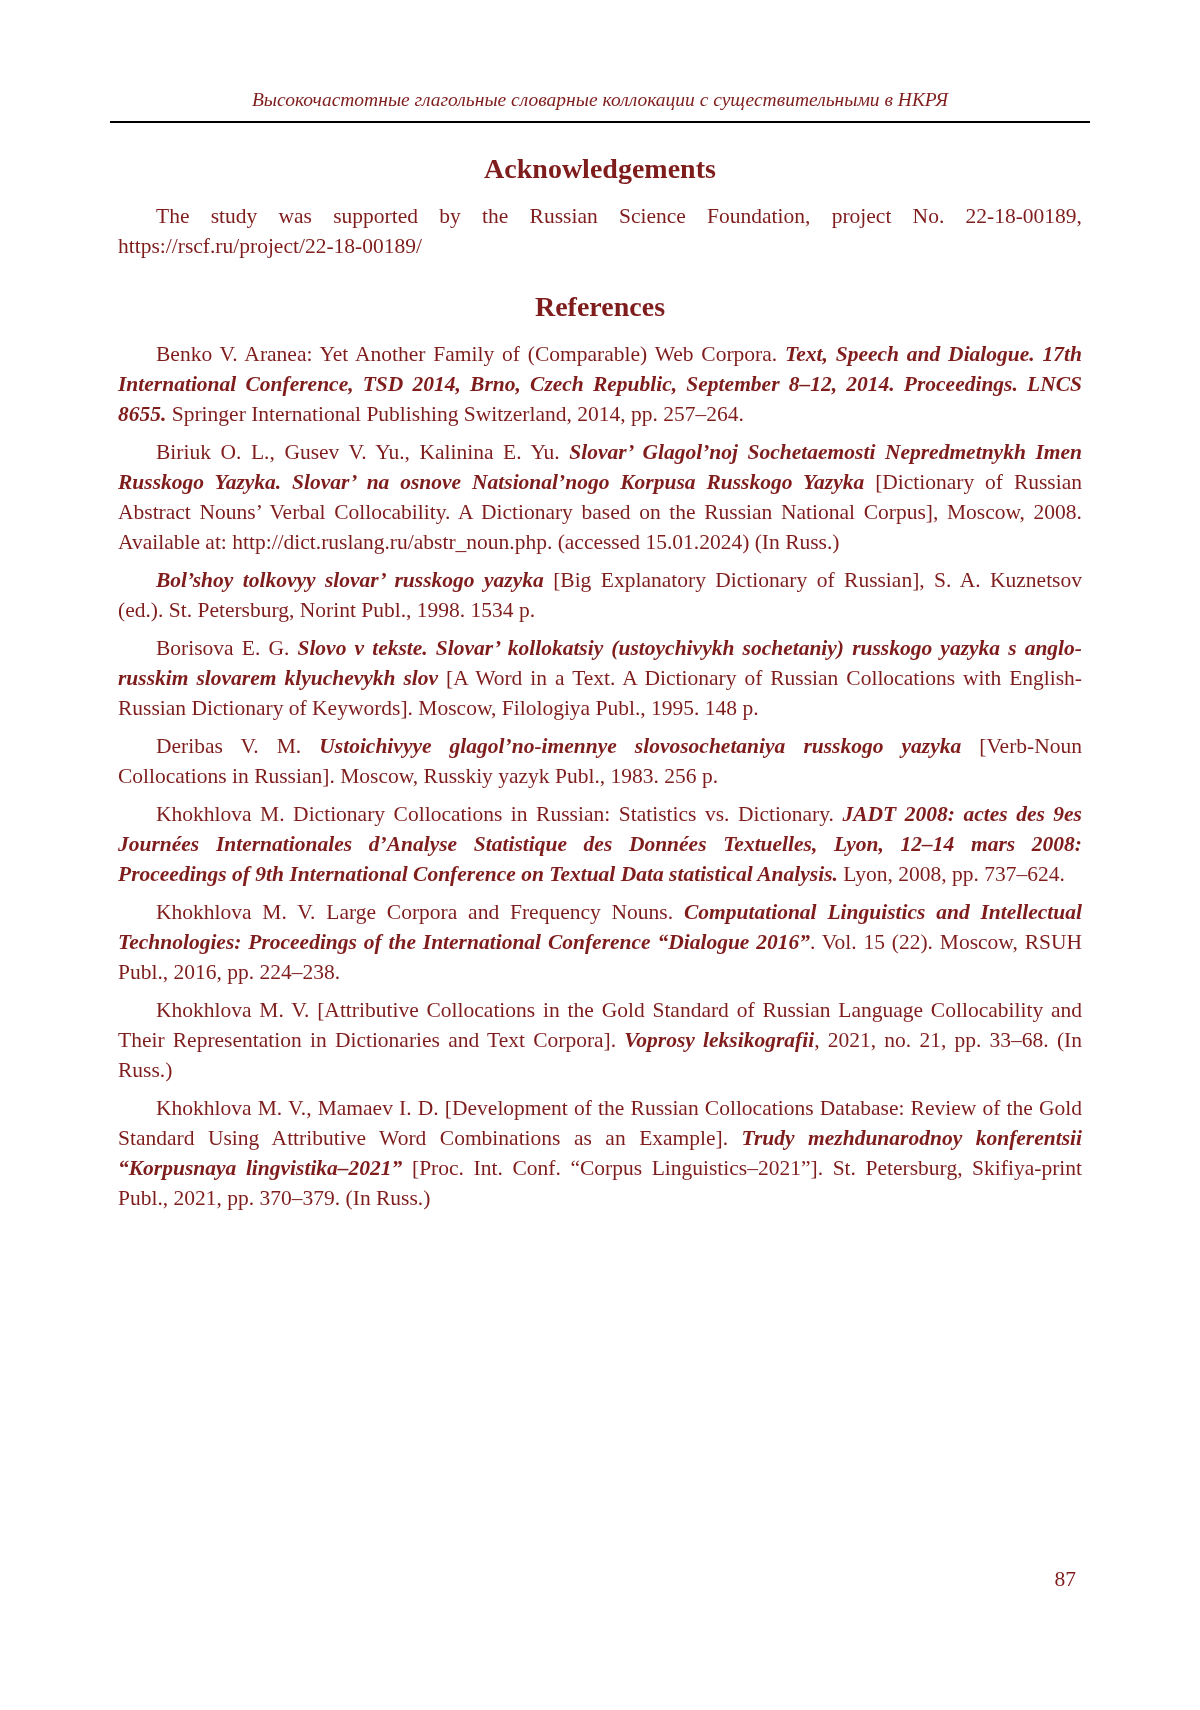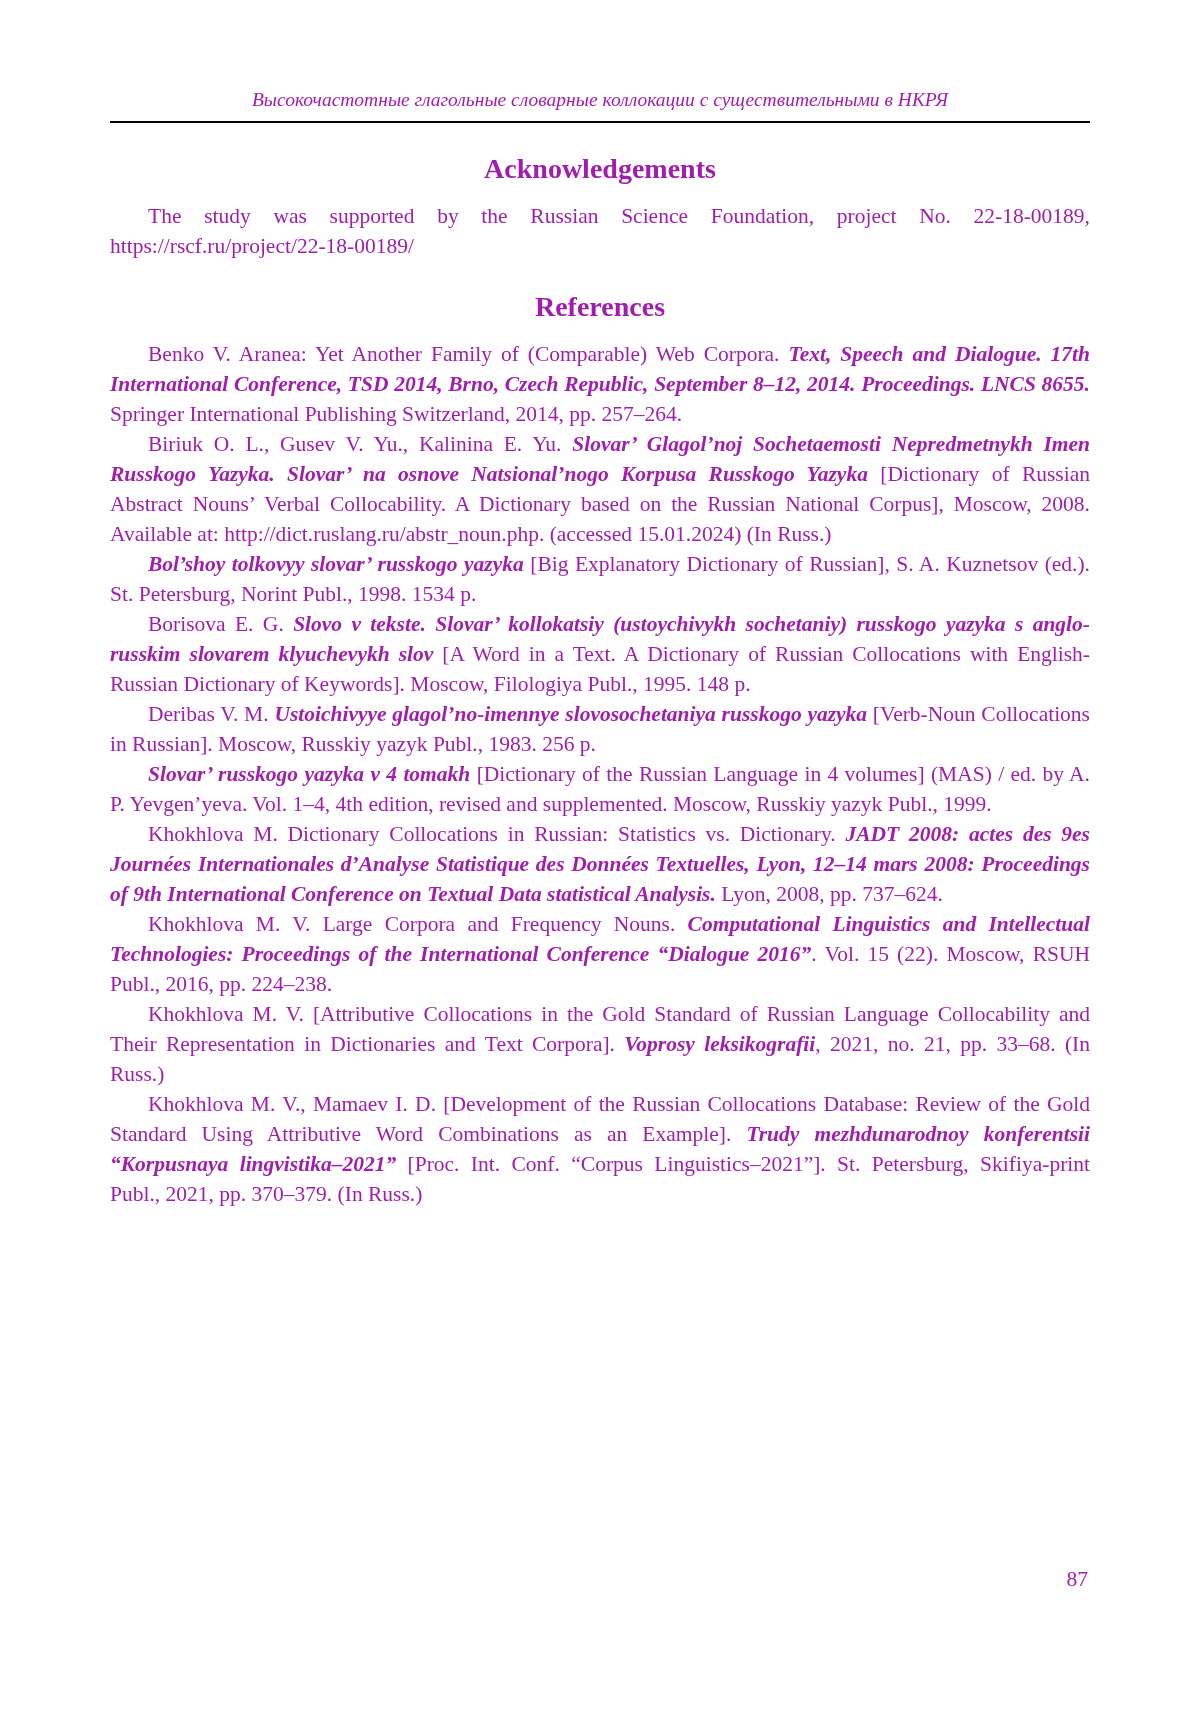--- a/index.html
+++ b/index.html
@@ -5,21 +5,21 @@
   html, body { margin: 0; padding: 0; background: #e8e8e8; }
   .page {
     position: relative;
     width: 1200px;
     height: 1710px;
     margin: 0 auto;
     background: #ffffff;
     box-sizing: border-box;
     padding: 88px 110px 0 110px;
     font-family: "Liberation Serif", serif;
-    color: #a21caf;
+    color: #7f1d1d;
   }
   .running-head {
     font-style: italic;
     font-size: 19.5px;
     line-height: 24px;
     text-align: center;
     padding-bottom: 9px;
   }
   .head-rule {
     border: none;
@@ -30,26 +30,26 @@
     font-size: 28px;
     font-weight: bold;
     text-align: center;
     margin: 30px 0 16px 0;
   }
   .body-par, .ref-entry {
     font-size: 21.5px;
     line-height: 30px;
     text-align: justify;
     text-indent: 38px;
-    margin: 0;
+    margin: 8px;
   }
   .ref-entry em { font-style: italic; font-weight: bold; }
   .page-number {
     position: absolute;
-    right: 112px;
+    right: 124px;
     bottom: 118px;
     font-size: 21.5px;
   }
 </style>
 </head>
 <body>
 
 <div class="page">
 
   <div class="running-head">Высокочастотные глагольные словарные коллокации с существительными в НКРЯ</div>
@@ -60,21 +60,20 @@
   <p class="body-par">The study was supported by the Russian Science Foundation, project No. 22-18-00189, https://rscf.ru/project/22-18-00189/</p>
 
   <h2 class="section-heading">References</h2>
 
   <div id="refs-list">
       <p class="ref-entry"><span>Benko V. Aranea: Yet Another Family of (Comparable) Web Corpora. </span><em>Text, Speech and Dialogue. 17th International Conference, TSD 2014, Brno, Czech Republic, September 8–12, 2014. Proceedings. LNCS 8655.</em><span> Springer International Publishing Switzerland, 2014, pp. 257–264.</span></p>
       <p class="ref-entry"><span>Biriuk O. L., Gusev V. Yu., Kalinina E. Yu. </span><em>Slovar’ Glagol’noj Sochetaemosti Nepredmetnykh Imen Russkogo Yazyka. Slovar’ na osnove Natsional’nogo Korpusa Russkogo Yazyka</em><span> [Dictionary of Russian Abstract Nouns’ Verbal Collocability. A Dictionary based on the Russian National Corpus], Moscow, 2008. Available at: http://dict.ruslang.ru/abstr_noun.php. (accessed 15.01.2024) (In Russ.)</span></p>
       <p class="ref-entry"><em>Bol’shoy tolkovyy slovar’ russkogo yazyka</em><span> [Big Explanatory Dictionary of Russian], S. A. Kuznetsov (ed.). St. Petersburg, Norint Publ., 1998. 1534 p.</span></p>
       <p class="ref-entry"><span>Borisova E. G. </span><em>Slovo v tekste. Slovar’ kollokatsiy (ustoychivykh sochetaniy) russkogo yazyka s anglo-russkim slovarem klyuchevykh slov</em><span> [A Word in a Text. A Dictionary of Russian Collocations with English-Russian Dictionary of Keywords]. Moscow, Filologiya Publ., 1995. 148 p.</span></p>
       <p class="ref-entry"><span>Deribas V. M. </span><em>Ustoichivyye glagol’no-imennye slovosochetaniya russkogo yazyka</em><span> [Verb-Noun Collocations in Russian]. Moscow, Russkiy yazyk Publ., 1983. 256 p.</span></p>
-      <p class="ref-entry"><em>Slovar’ russkogo yazyka v 4 tomakh</em><span> [Dictionary of the Russian Language in 4 volumes] (MAS) / ed. by A. P. Yevgen’yeva. Vol. 1–4, 4th edition, revised and supplemented. Moscow, Russkiy yazyk Publ., 1999.</span></p>
       <p class="ref-entry"><span>Khokhlova M. Dictionary Collocations in Russian: Statistics vs. Dictionary. </span><em>JADT 2008: actes des 9es Journées Internationales d’Analyse Statistique des Données Textuelles, Lyon, 12–14 mars 2008: Proceedings of 9th International Conference on Textual Data statistical Analysis.</em><span> Lyon, 2008, pp. 737–624.</span></p>
       <p class="ref-entry"><span>Khokhlova M. V. Large Corpora and Frequency Nouns. </span><em>Computational Linguistics and Intellectual Technologies: Proceedings of the International Conference “Dialogue 2016”</em><span>. Vol. 15 (22). Moscow, RSUH Publ., 2016, pp. 224–238.</span></p>
       <p class="ref-entry"><span>Khokhlova M. V. [Attributive Collocations in the Gold Standard of Russian Language Collocability and Their Representation in Dictionaries and Text Corpora]. </span><em>Voprosy leksikografii</em><span>, 2021, no. 21, pp. 33–68. (In Russ.)</span></p>
       <p class="ref-entry"><span>Khokhlova M. V., Mamaev I. D. [Development of the Russian Collocations Database: Review of the Gold Standard Using Attributive Word Combinations as an Example]. </span><em>Trudy mezhdunarodnoy konferentsii “Korpusnaya lingvistika–2021”</em><span> [Proc. Int. Conf. “Corpus Linguistics–2021”]. St. Petersburg, Skifiya-print Publ., 2021, pp. 370–379. (In Russ.)</span></p>
     </div>
 
   <div class="page-number">87</div>
 
 </div>
 

